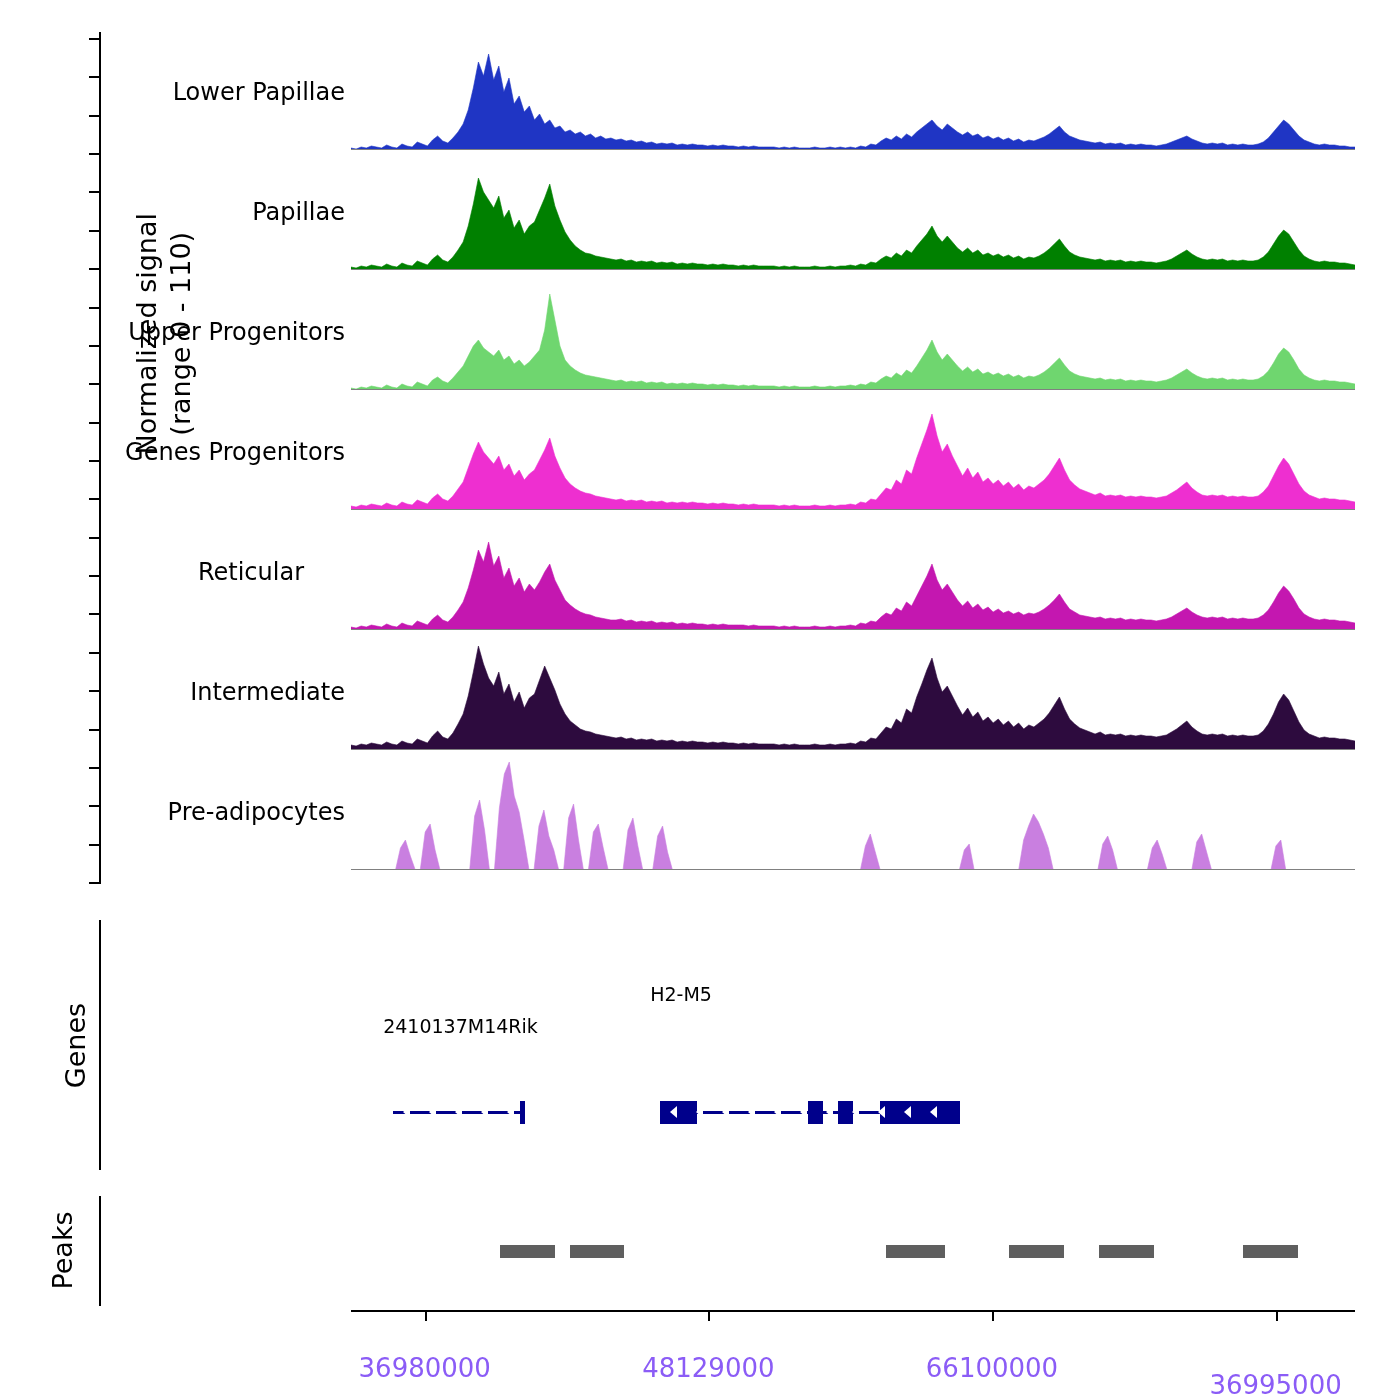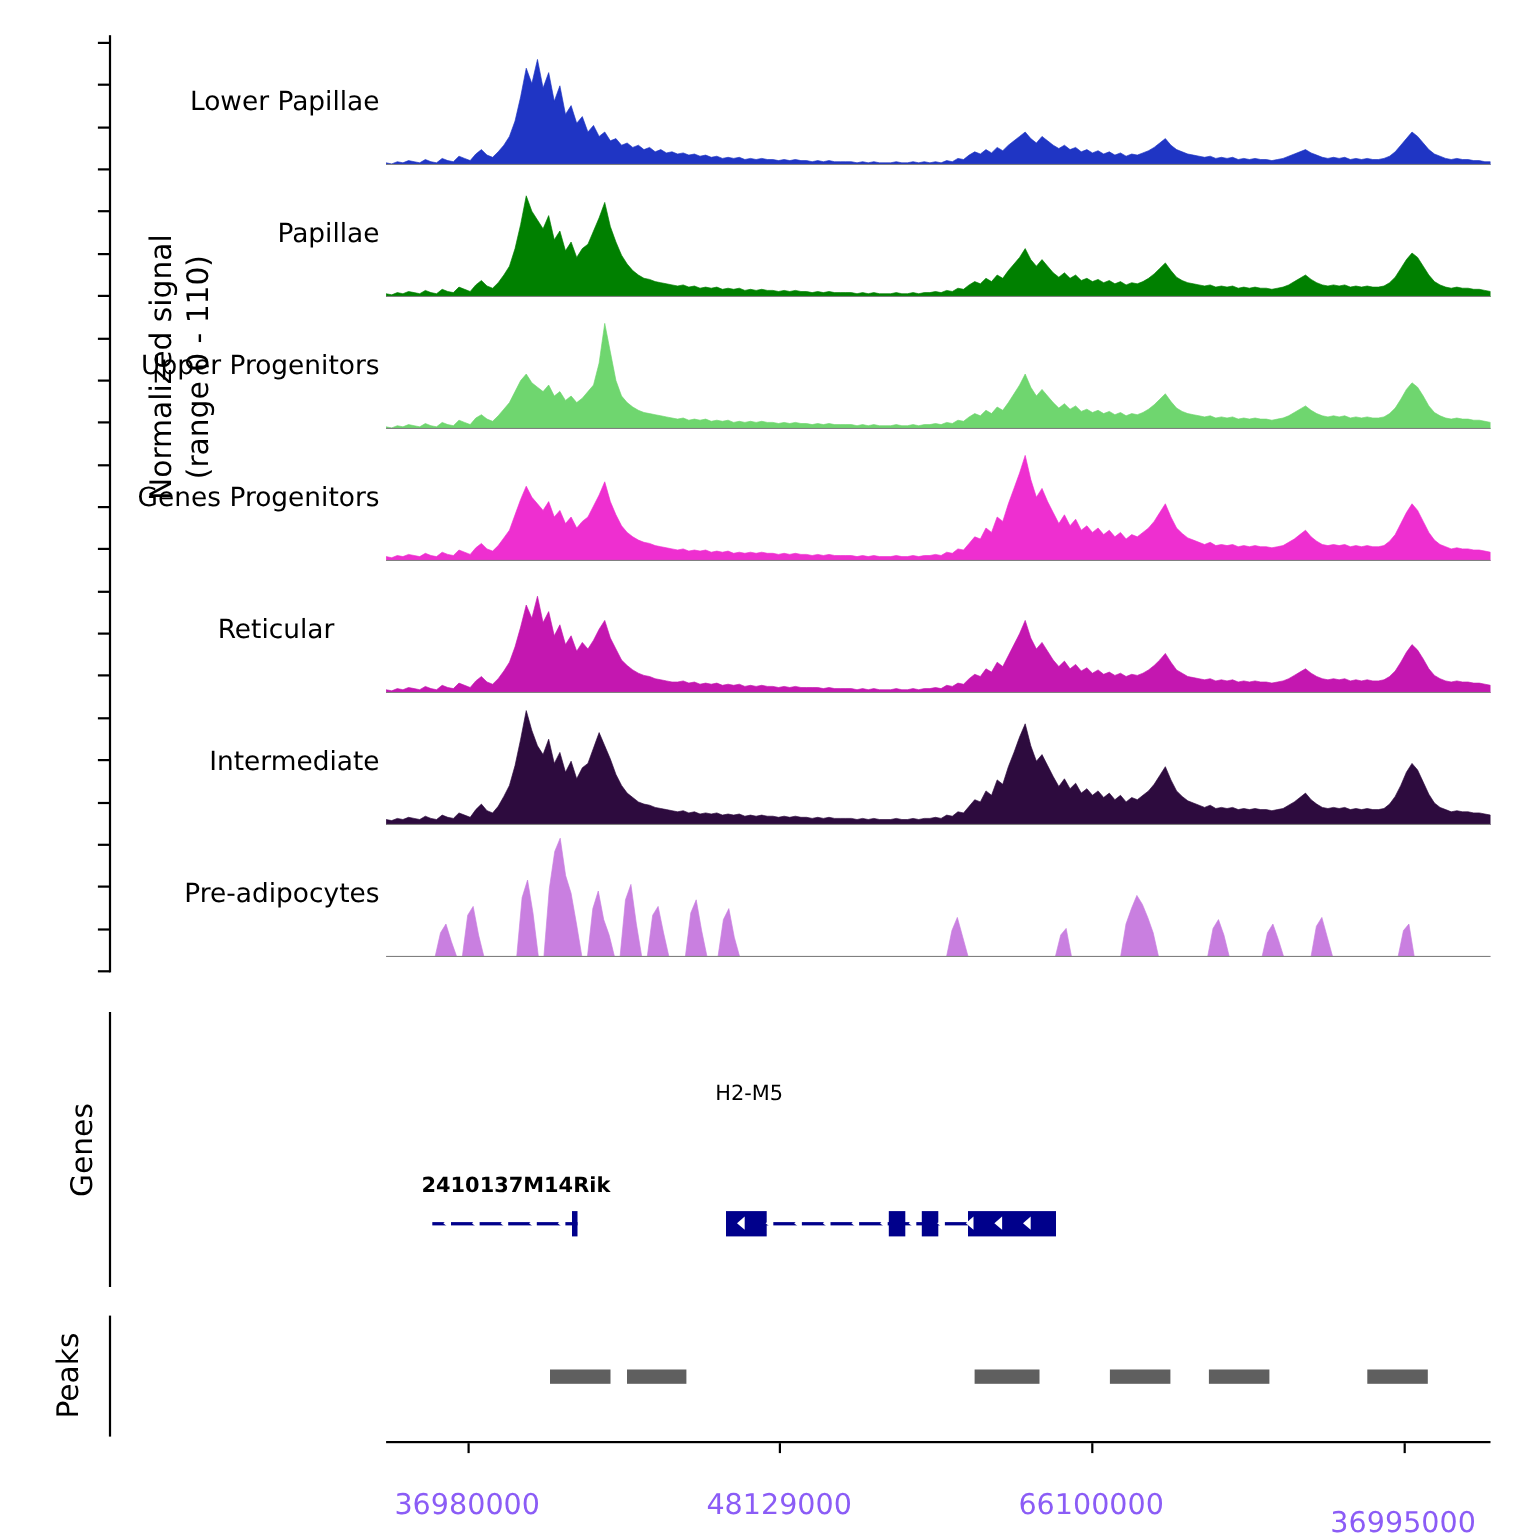--- a/index.html
+++ b/index.html
@@ -213,21 +213,21 @@
   <div class="side-label" style="left:-5px; top:1030px; width:160px;">Genes</div>
 
   <div id="genes">
       <div class="gene-body" style="left: 393.168px; top: 1111px; width: 131.524px; height: 3px;"></div>
       <div class="gene-body" style="left: 519.672px; top: 1101px; width: 5.02px; height: 23px;"></div>
       <div style="position: absolute; left: 403.168px; top: 1106px; width: 0px; height: 0px; border-top: 6px solid transparent; border-bottom: 6px solid transparent; border-right: 7px solid rgb(255, 255, 255);"></div>
       <div style="position: absolute; left: 429.168px; top: 1106px; width: 0px; height: 0px; border-top: 6px solid transparent; border-bottom: 6px solid transparent; border-right: 7px solid rgb(255, 255, 255);"></div>
       <div style="position: absolute; left: 455.168px; top: 1106px; width: 0px; height: 0px; border-top: 6px solid transparent; border-bottom: 6px solid transparent; border-right: 7px solid rgb(255, 255, 255);"></div>
       <div style="position: absolute; left: 481.168px; top: 1106px; width: 0px; height: 0px; border-top: 6px solid transparent; border-bottom: 6px solid transparent; border-right: 7px solid rgb(255, 255, 255);"></div>
       <div style="position: absolute; left: 507.168px; top: 1106px; width: 0px; height: 0px; border-top: 6px solid transparent; border-bottom: 6px solid transparent; border-right: 7px solid rgb(255, 255, 255);"></div>
-      <div class="gene-name" style="left: 383.168px; top: 1067px; font-weight: bold;">2410137M14Rik</div>
+      <div class="gene-name" style="left: 383.168px; top: 1015px;">2410137M14Rik</div>
       <div class="gene-body" style="left: 660.232px; top: 1111px; width: 300.196px; height: 3px;"></div>
       <div class="gene-body" style="left: 660.232px; top: 1101px; width: 37.148px; height: 23px;"></div>
       <div class="gene-body" style="left: 807.82px; top: 1101px; width: 15.06px; height: 23px;"></div>
       <div class="gene-body" style="left: 837.94px; top: 1101px; width: 15.06px; height: 23px;"></div>
       <div class="gene-body" style="left: 880.108px; top: 1101px; width: 80.32px; height: 23px;"></div>
       <div style="position: absolute; left: 670.232px; top: 1106px; width: 0px; height: 0px; border-top: 6px solid transparent; border-bottom: 6px solid transparent; border-right: 7px solid rgb(255, 255, 255);"></div>
       <div style="position: absolute; left: 696.232px; top: 1106px; width: 0px; height: 0px; border-top: 6px solid transparent; border-bottom: 6px solid transparent; border-right: 7px solid rgb(255, 255, 255);"></div>
       <div style="position: absolute; left: 722.232px; top: 1106px; width: 0px; height: 0px; border-top: 6px solid transparent; border-bottom: 6px solid transparent; border-right: 7px solid rgb(255, 255, 255);"></div>
       <div style="position: absolute; left: 748.232px; top: 1106px; width: 0px; height: 0px; border-top: 6px solid transparent; border-bottom: 6px solid transparent; border-right: 7px solid rgb(255, 255, 255);"></div>
       <div style="position: absolute; left: 774.232px; top: 1106px; width: 0px; height: 0px; border-top: 6px solid transparent; border-bottom: 6px solid transparent; border-right: 7px solid rgb(255, 255, 255);"></div>

